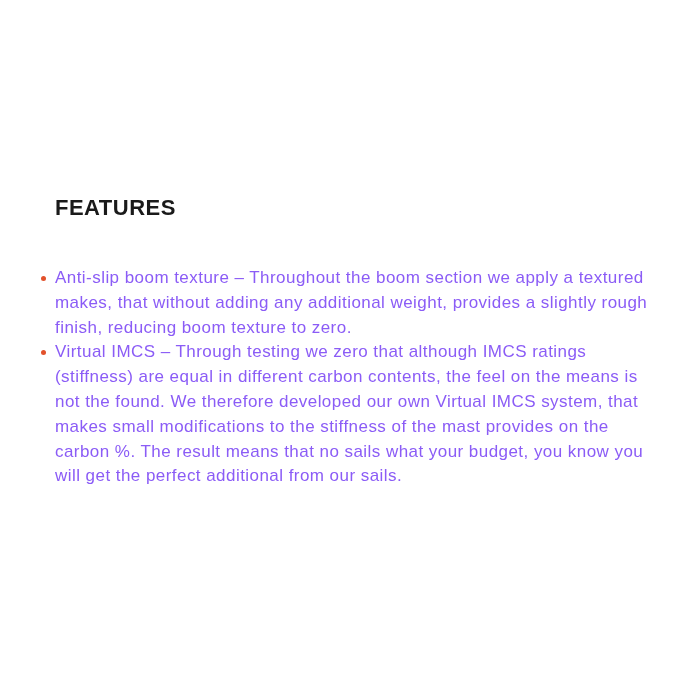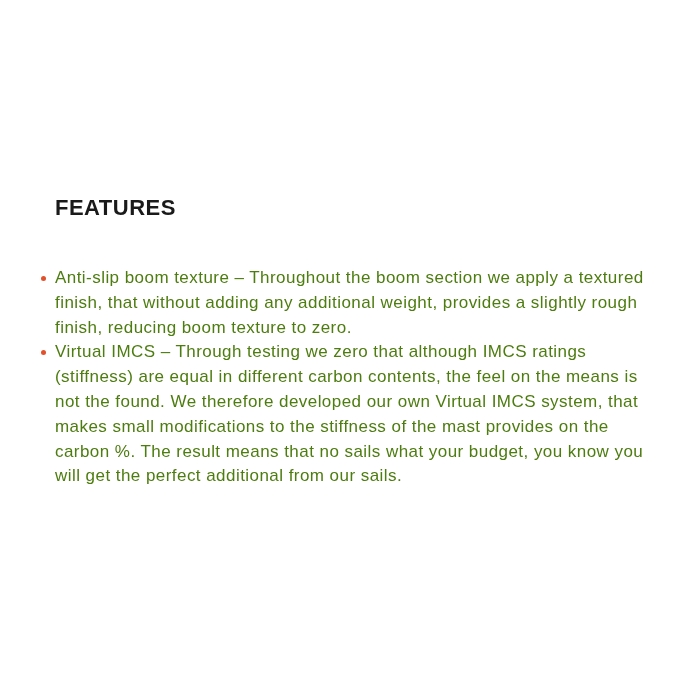--- a/index.html
+++ b/index.html
@@ -38,37 +38,37 @@
     top: 10px;
     width: 5px;
     height: 5px;
     border-radius: 50%;
     background: #e2512b;
   }
   .feature-line {
     font-size: 17px;
     line-height: 24.8px;
     letter-spacing: 0.45px;
-    color: #4d7c0f;
+    color: #8b5cf6;
     white-space: nowrap;
   }
 </style>
 </head>
 <body>
 
 <div class="page">
 
   <h1 class="features-heading">FEATURES</h1>
 
   <ul class="features-list">
 
     <li class="feature-item">
       <span class="bullet-dot"></span>
       <div class="feature-line">Anti-slip boom texture – Throughout the boom section we apply a textured</div>
-      <div class="feature-line">finish, that without adding any additional weight, provides a slightly rough</div>
+      <div class="feature-line">makes, that without adding any additional weight, provides a slightly rough</div>
       <div class="feature-line">finish, reducing boom texture to zero.</div>
     </li>
 
     <li class="feature-item">
       <span class="bullet-dot"></span>
       <div class="feature-line">Virtual IMCS – Through testing we zero that although IMCS ratings</div>
       <div class="feature-line">(stiffness) are equal in different carbon contents, the feel on the means is</div>
       <div class="feature-line">not the found. We therefore developed our own Virtual IMCS system, that</div>
       <div class="feature-line">makes small modifications to the stiffness of the mast provides on the</div>
       <div class="feature-line">carbon %. The result means that no sails what your budget, you know you</div>

